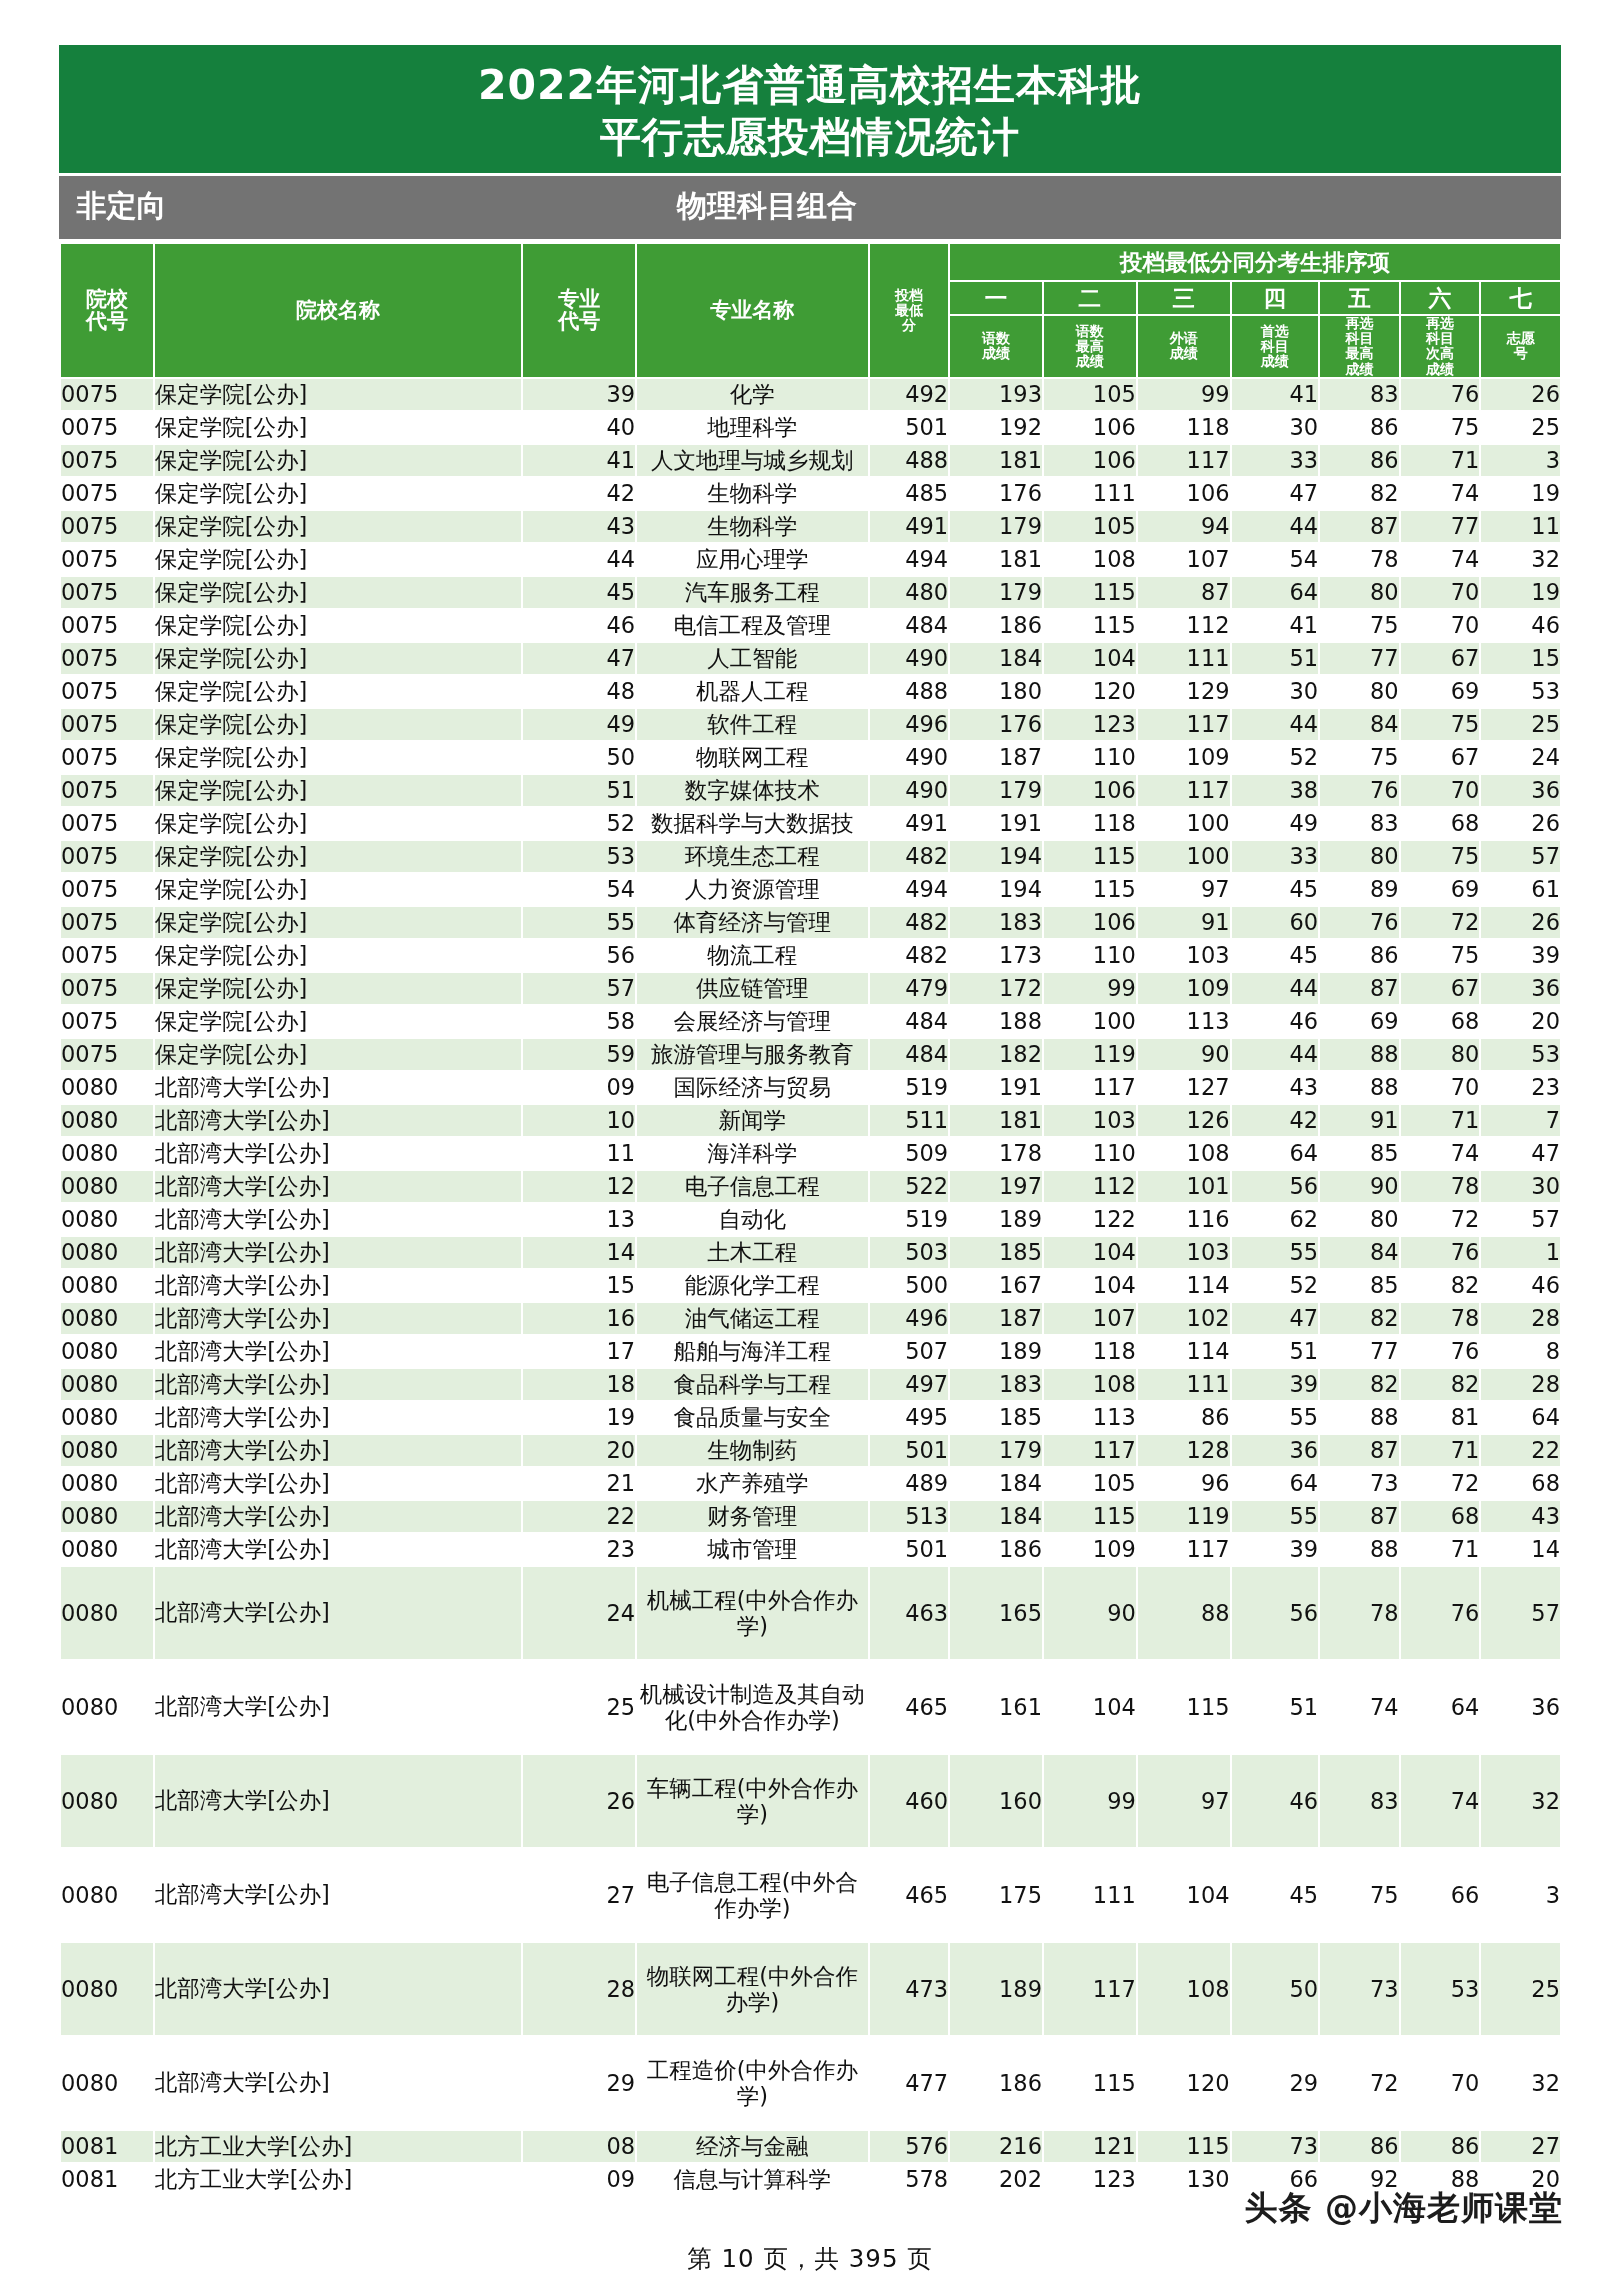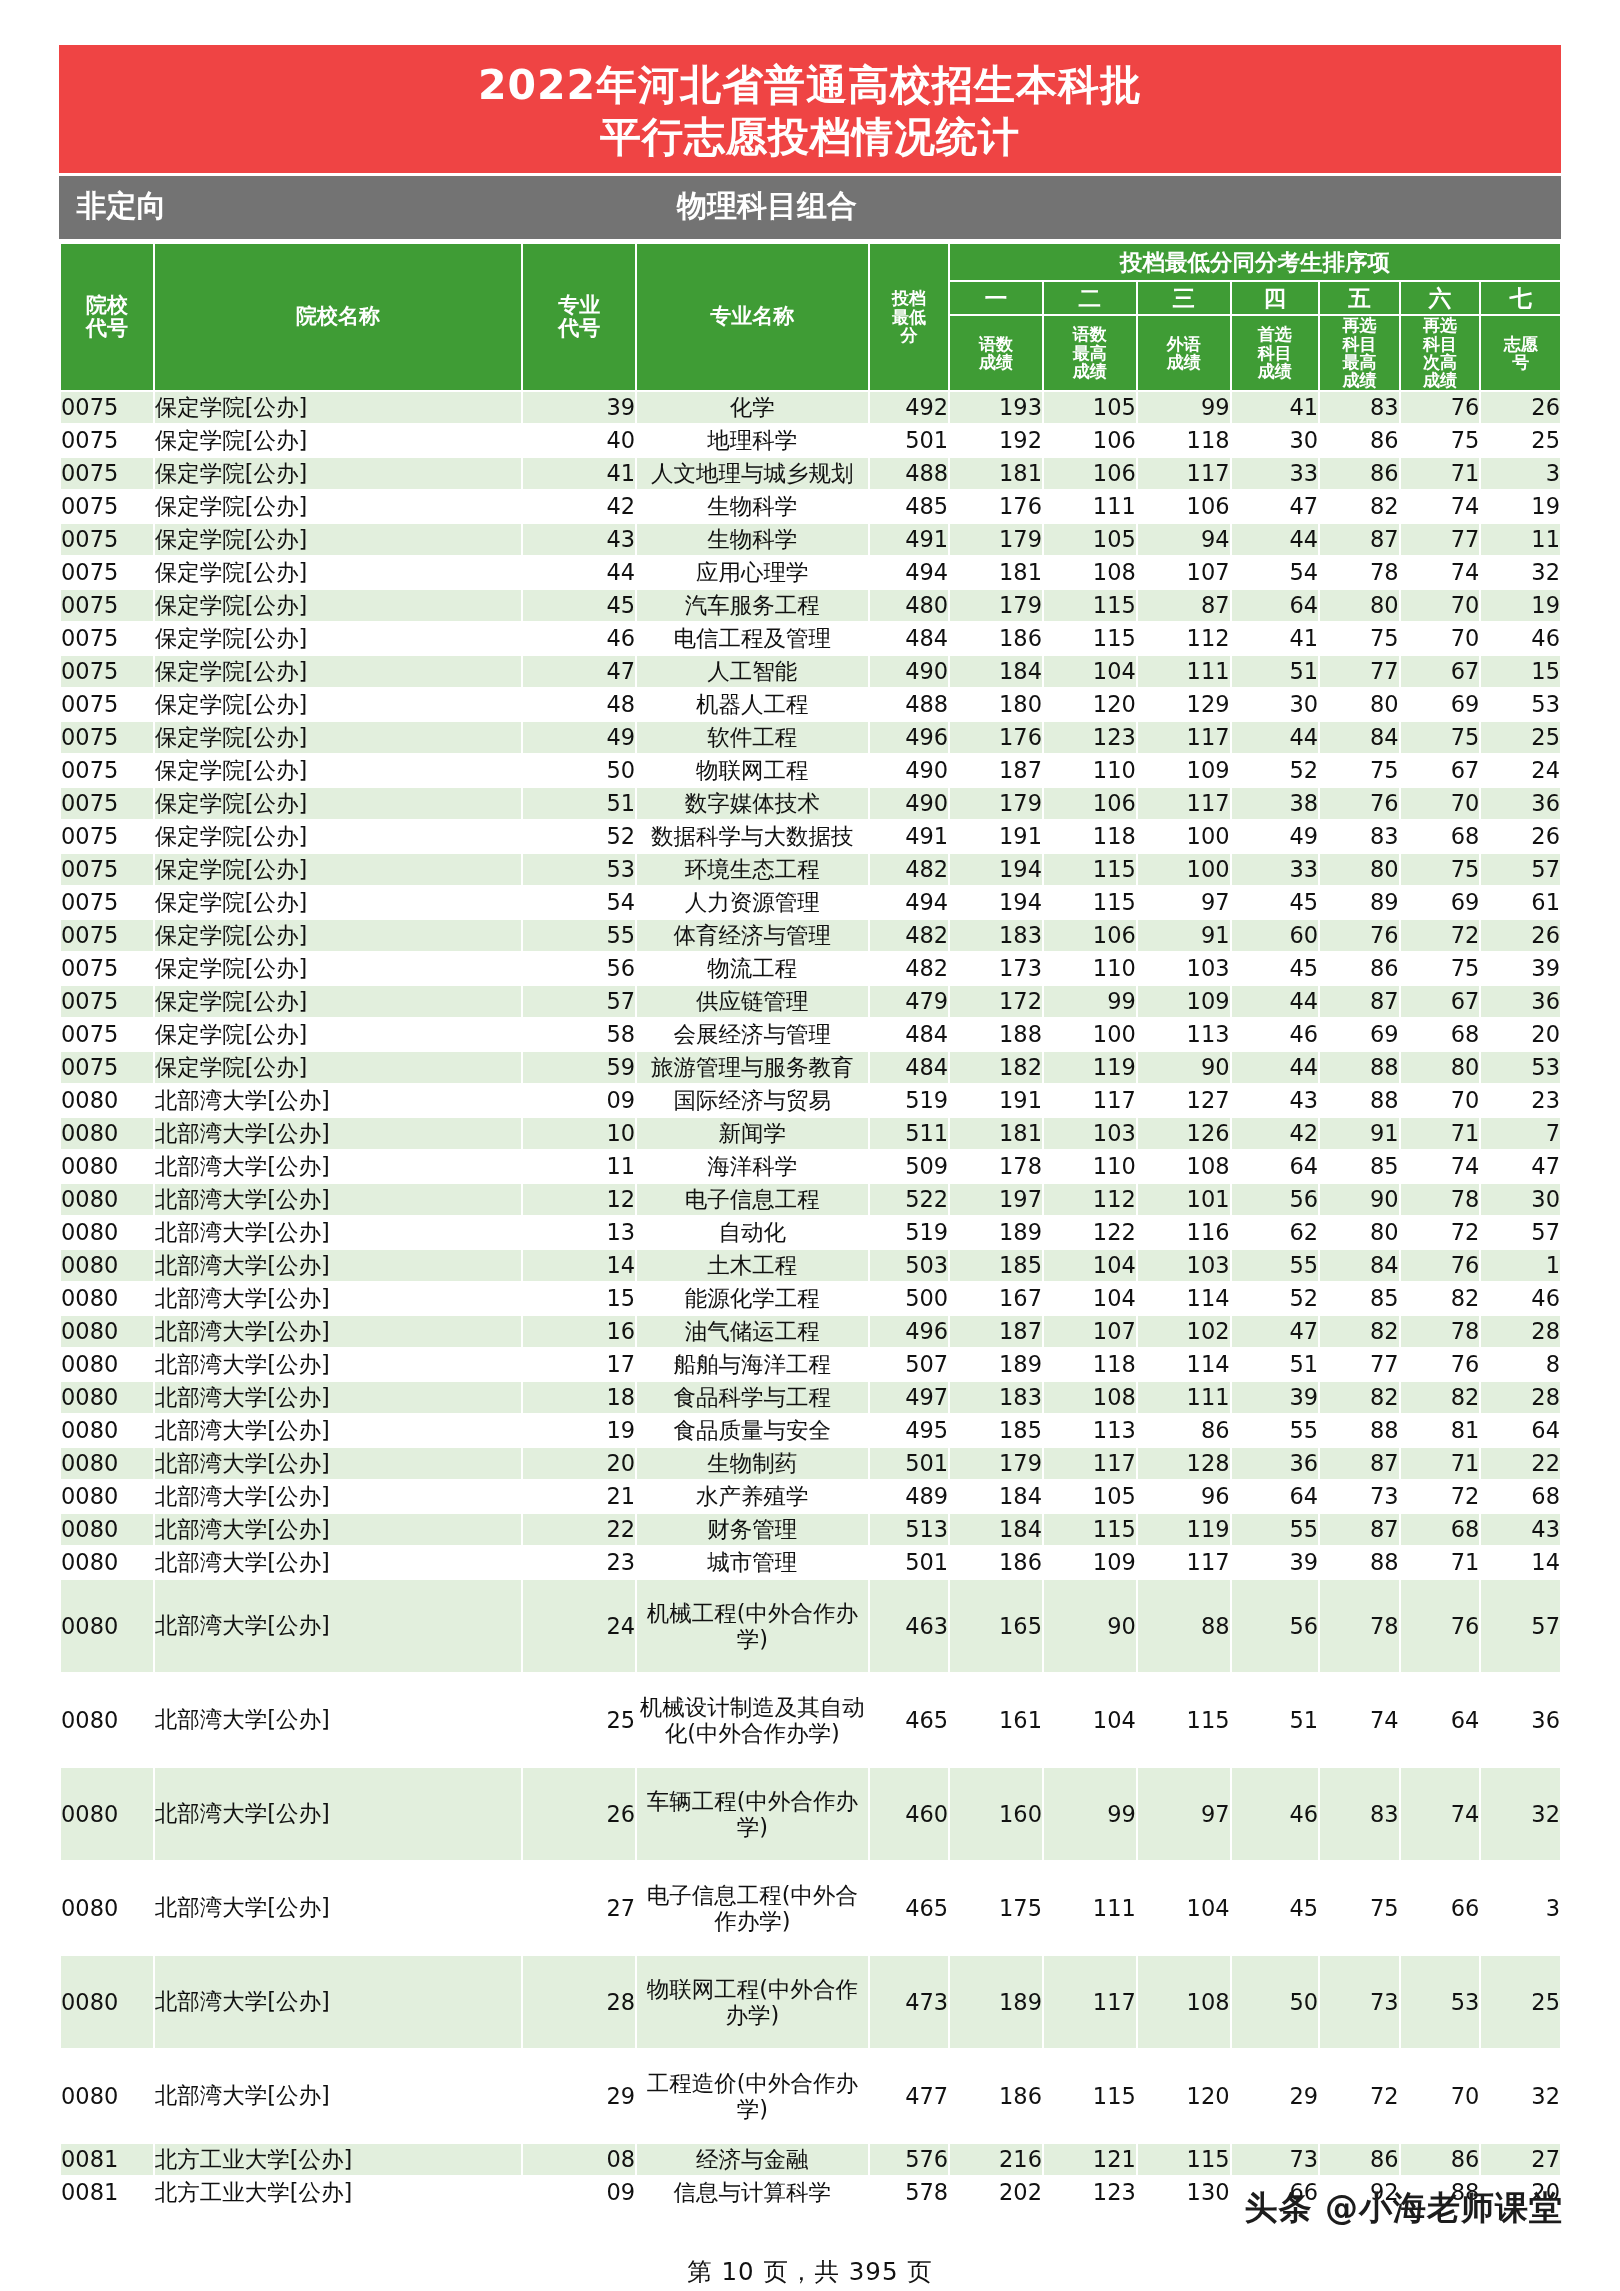--- a/index.html
+++ b/index.html
@@ -14,21 +14,21 @@
     position: relative;
     overflow: hidden;
   }
   .page {
     width: 1620px;
     padding: 45px 59px 0 59px;
   }
 
   
   .banner {
-    background: #ef4444;
+    background: #15803d;
     color: #ffffff;
     padding: 13.7px 0 9.8px 0;
     border-bottom: 3.9px solid #ffffff;
   }
   .banner-line {
     text-align: center;
     font-size: 41px;
     font-weight: bold;
     line-height: 1.28;
     letter-spacing: 1px;
@@ -64,21 +64,21 @@
     border: 2px solid #ffffff;
     padding: 0;
   }
   thead th {
     background: #3f9c35;
     color: #ffffff;
     font-weight: bold;
     text-align: center;
     vertical-align: middle;
     line-height: 1.08;
-    font-size: 17px;
+    font-size: 14px;
     padding: 2.9px 2px;
   }
   thead th.span-head { font-size: 22.5px; padding: 5.9px 2px; }
   thead th.numeral { font-size: 22.5px; padding: 3.9px 2px; }
   thead th.wide { font-size: 21px; }
 
   tbody td {
     font-size: 22.5px;
     color: #111111;
     border: 1px solid #4a9b3f;

